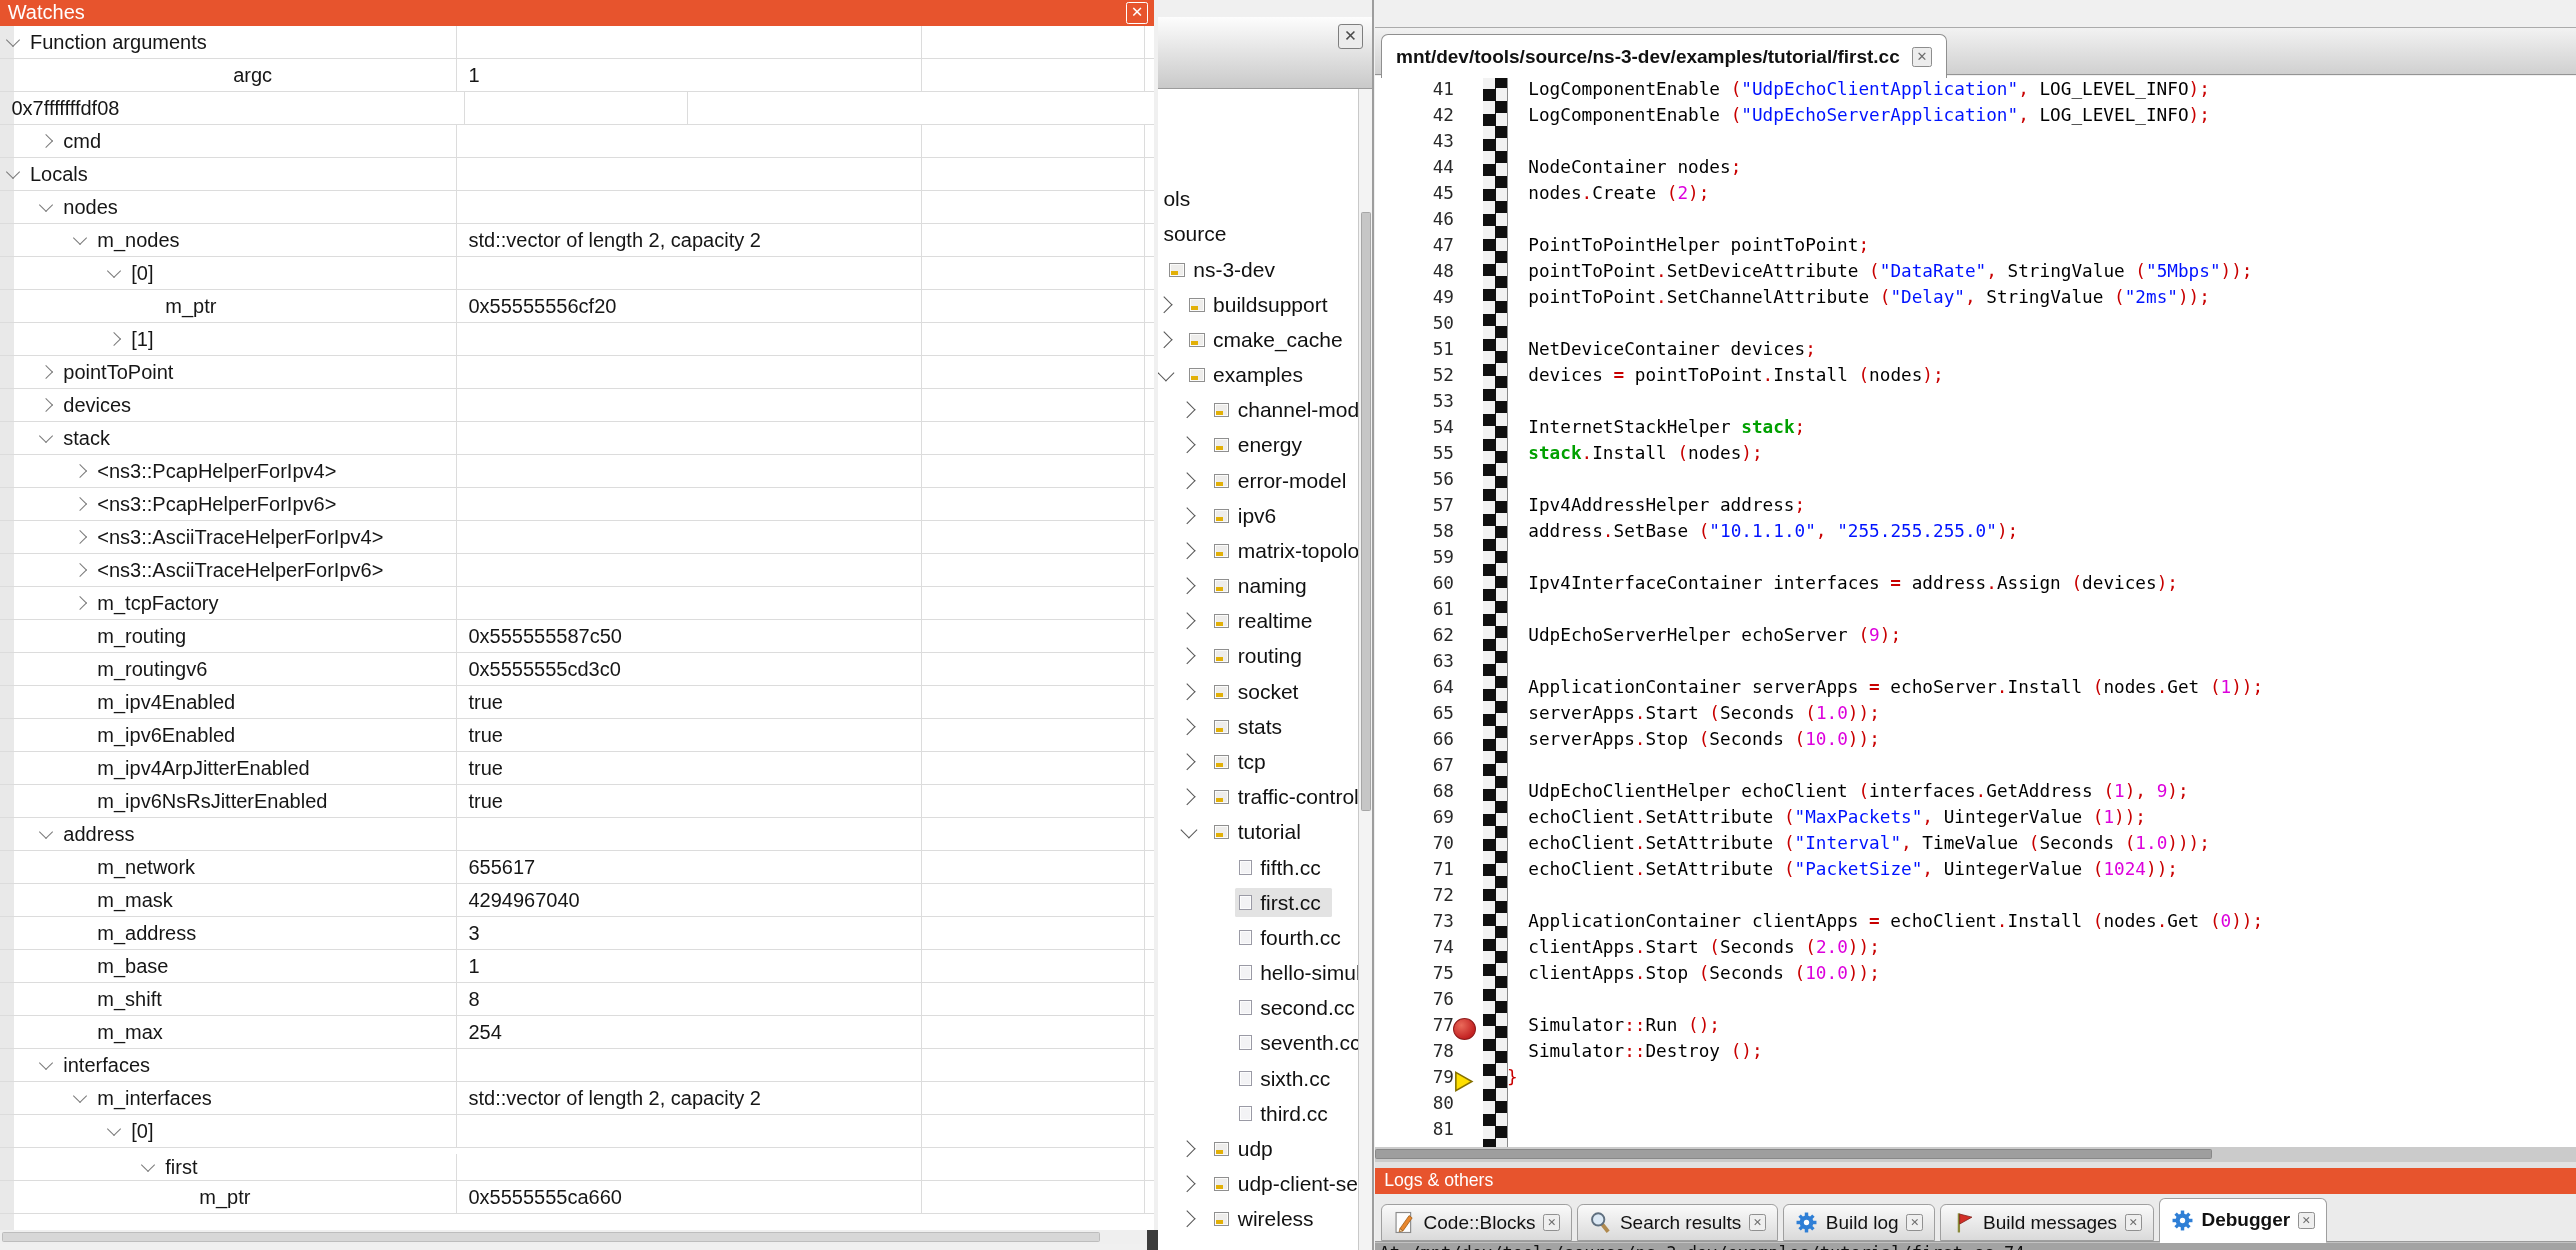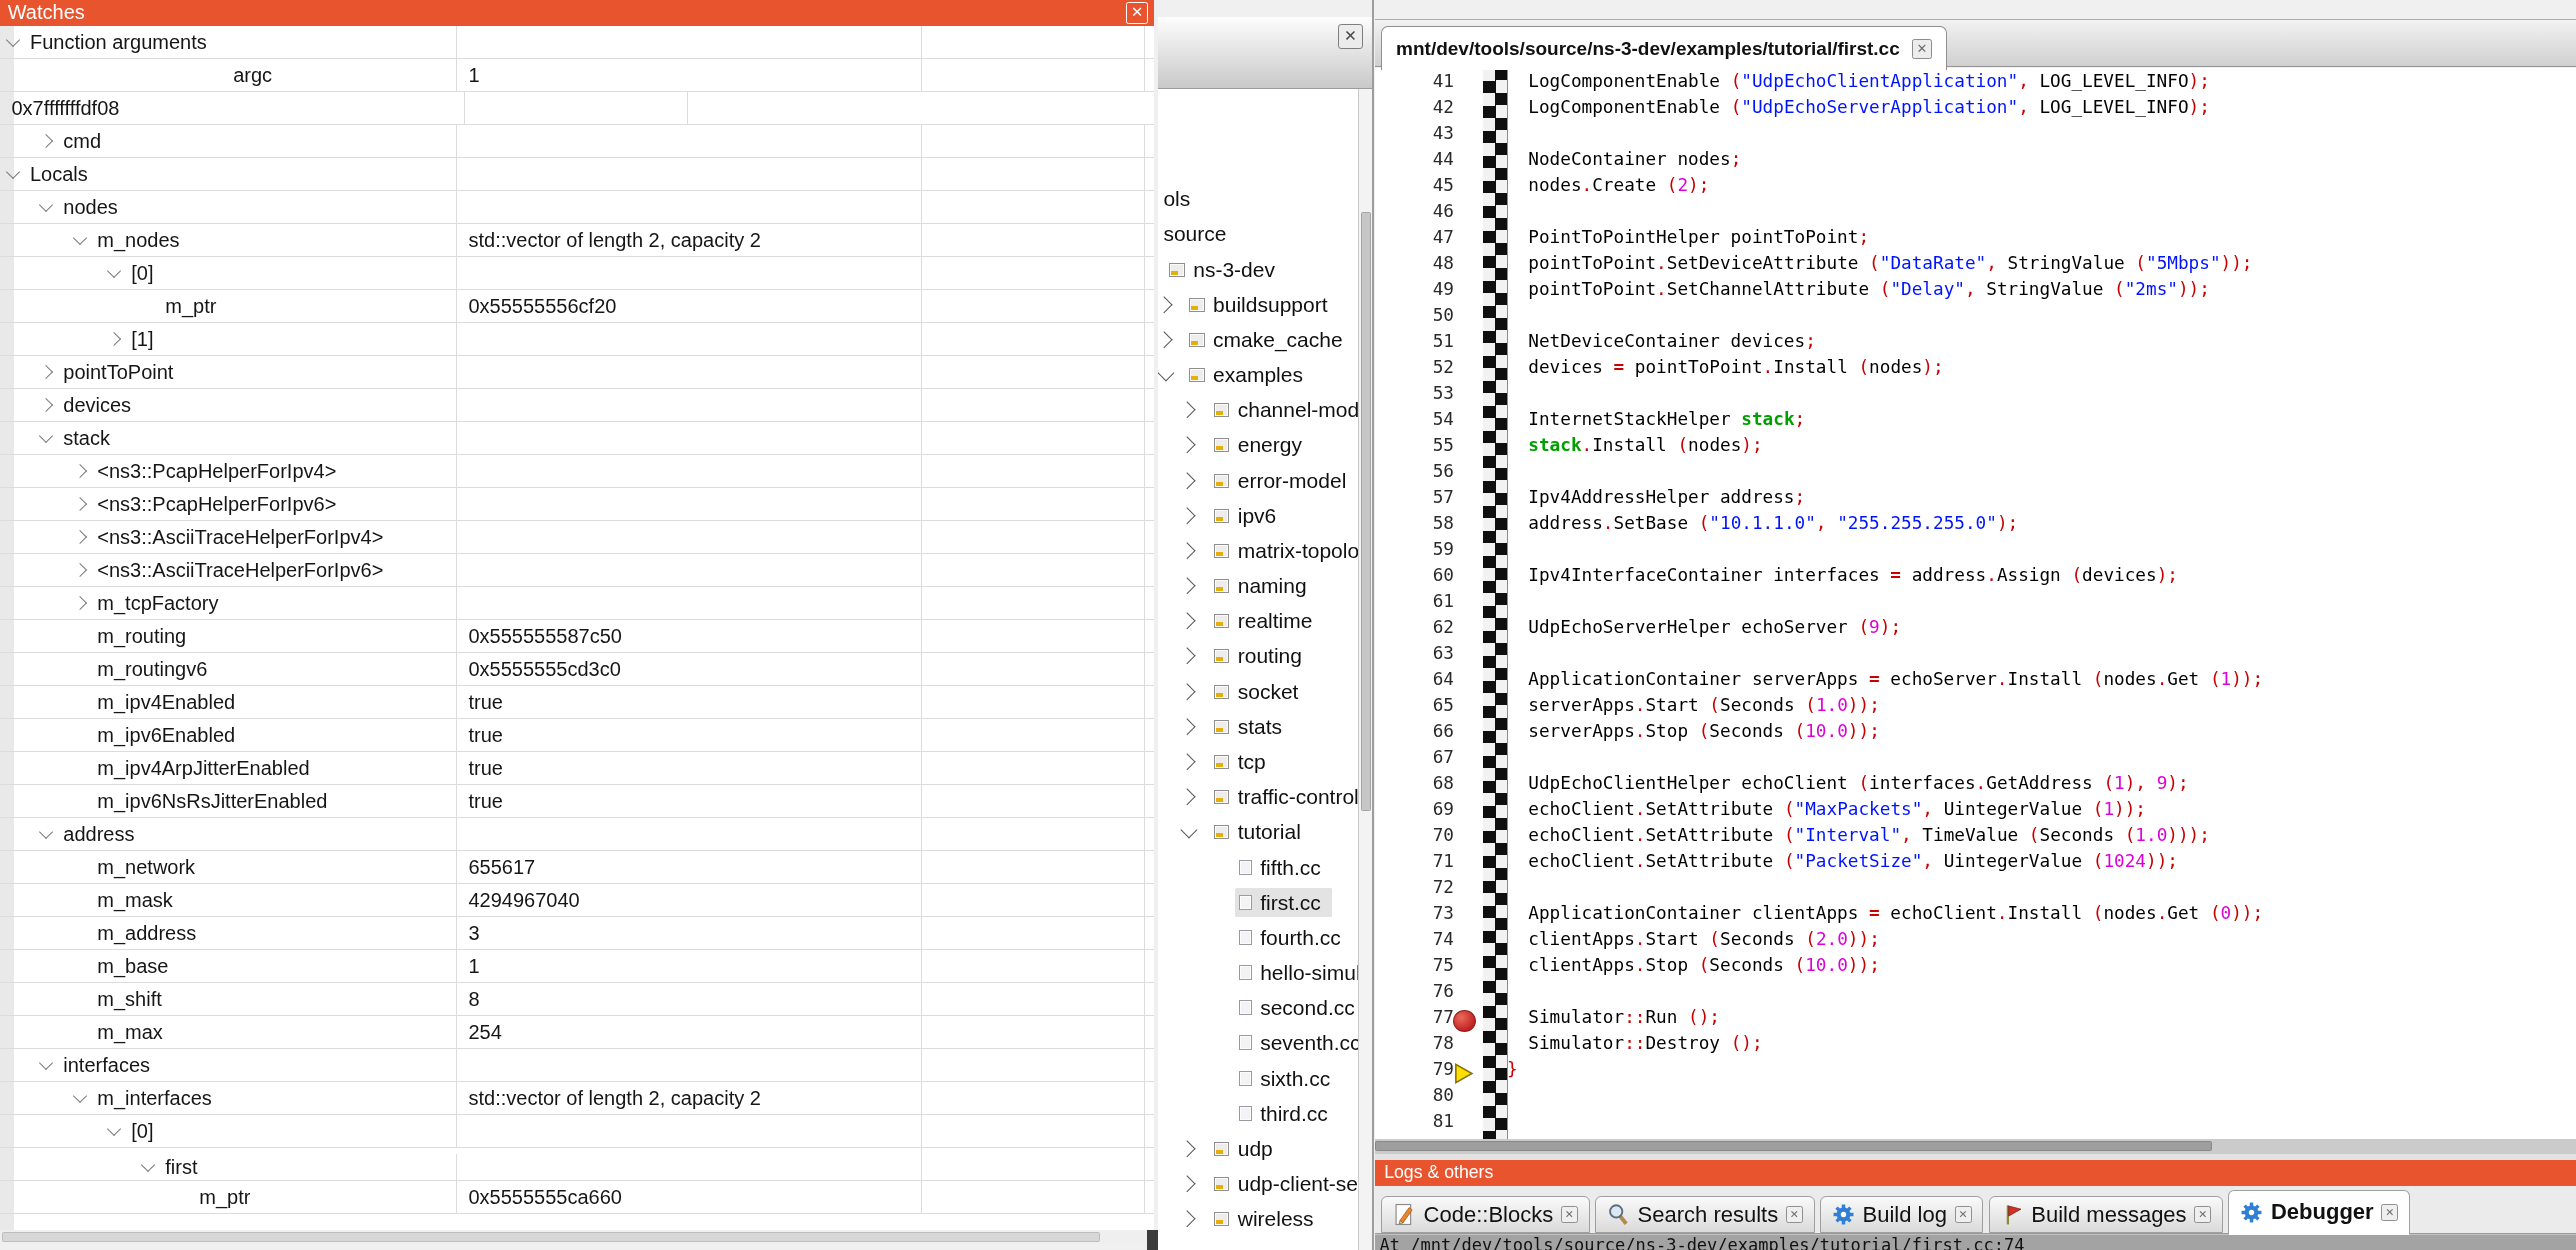--- a/index.html
+++ b/index.html
@@ -50,21 +50,21 @@
   .ico-folder::after { content:''; position:absolute; left:0.8px; bottom:0.8px; width:7px; height:3.8px; background:#e2b007; }
   .ico-file { width:13px; height:14.6px; background:#f3f3f5; border:0.8px solid #9a9aa5; flex:none; margin-right:8.4px;
     box-shadow:inset 0 0 0 0.8px #fff; }
   .tree-vscroll { position:absolute; right:0; top:72px; bottom:0; width:14px; background:#f3f3f3; border-left:0.8px solid #c9c9c9; }
   .tree-vscroll-thumb { position:absolute; left:1.5px; right:1.5px; top:123px; height:599px; background:#c6c6c6;
     border:0.8px solid #a6a6a6; border-radius:1.5px; }
 
   .panel-divider { position:absolute; left:1372px; top:0; width:2.3px; height:1250px; background:#9d9d9d; }
 
   
-  .editor-area { position:absolute; left:1375px; top:4px; width:1201px; height:980px; }
+  .editor-area { position:absolute; left:1375px; top:12px; width:1201px; height:980px; }
   .tabbar { position:absolute; left:0; right:0; top:15.4px; height:48px;
     background:linear-gradient(#f2f2f2,#d0d0d0); border-top:0.8px solid #ababab; border-bottom:1.5px solid #949494; }
   .editor-tab { position:absolute; left:6.1px; top:6.1px; height:44px; background:#fff; border:0.8px solid #8f8f8f;
     border-bottom:none; border-radius:7px 7px 0 0; display:flex; align-items:center; gap:12.3px; padding:0 14px; z-index:2;
     box-shadow:inset 0 1.5px 0 #fff; }
   .editor-tab-title { font-size:19px; font-weight:bold; color:#111; white-space:nowrap; }
   .tab-close-box { width:20px; height:20px; border:0.8px solid #8d8d8d; background:#ededed; color:#6d6d6d;
     font-size:13px; line-height:17.7px; text-align:center; border-radius:2.3px; flex:none; }
 
   .code-pane { position:absolute; left:0; right:0; top:64px; height:1071px; background:#fff; overflow:hidden; }
@@ -93,21 +93,21 @@
     border:0.8px solid #888; border-radius:1.5px; }
   .editor-gap { position:absolute; left:0; right:0; top:1150px; height:6.1px; background:#e2e2e2; }
 
   
   .logs-titlebar { position:absolute; left:0; right:0; top:1156px; height:26px; background:#e7542d; color:#fff;
     font-size:17.7px; line-height:25px; padding-left:9.2px; }
   .logs-tabs { position:absolute; left:0; right:0; top:1182px; height:48px; background:#ebebeb;
     border-bottom:1.5px solid #9a9a9a; display:flex; align-items:flex-end; padding-left:6.1px; gap:5.4px; }
   .log-tab { display:inline-flex; align-items:center; gap:7.7px; padding:0 10.8px; height:37px;
     background:linear-gradient(#fafafa,#dadada); border:0.8px solid #9f9f9f; border-radius:6.1px 6.1px 0 0; }
-  .log-tab .lt-label { font-size:22px; color:#111; white-space:nowrap; }
+  .log-tab .lt-label { font-size:19px; color:#111; white-space:nowrap; }
   .log-tab.active { height:45px; background:#fff; position:relative; bottom:-1.5px; border-bottom:1.5px solid #fff; z-index:2; }
   .log-tab.active .lt-label { font-weight:bold; }
   .lt-icon { width:23px; height:23px; flex:none; }
   .lt-close { width:17px; height:17px; border:0.8px solid #909090; background:#efefef; color:#6d6d6d;
     font-size:10.8px; line-height:14.6px; text-align:center; border-radius:2.3px; flex:none; }
   .logs-status { position:absolute; left:0; right:0; top:1230px; height:21px; background:#a3a3a3; border-top:0.8px solid #c2c2c2;
     font-family:"DejaVu Sans Mono","Liberation Mono",monospace; font-size:17px; color:#111; line-height:20px; padding-left:4.6px; }
 </style>
 </head>
 <body>

